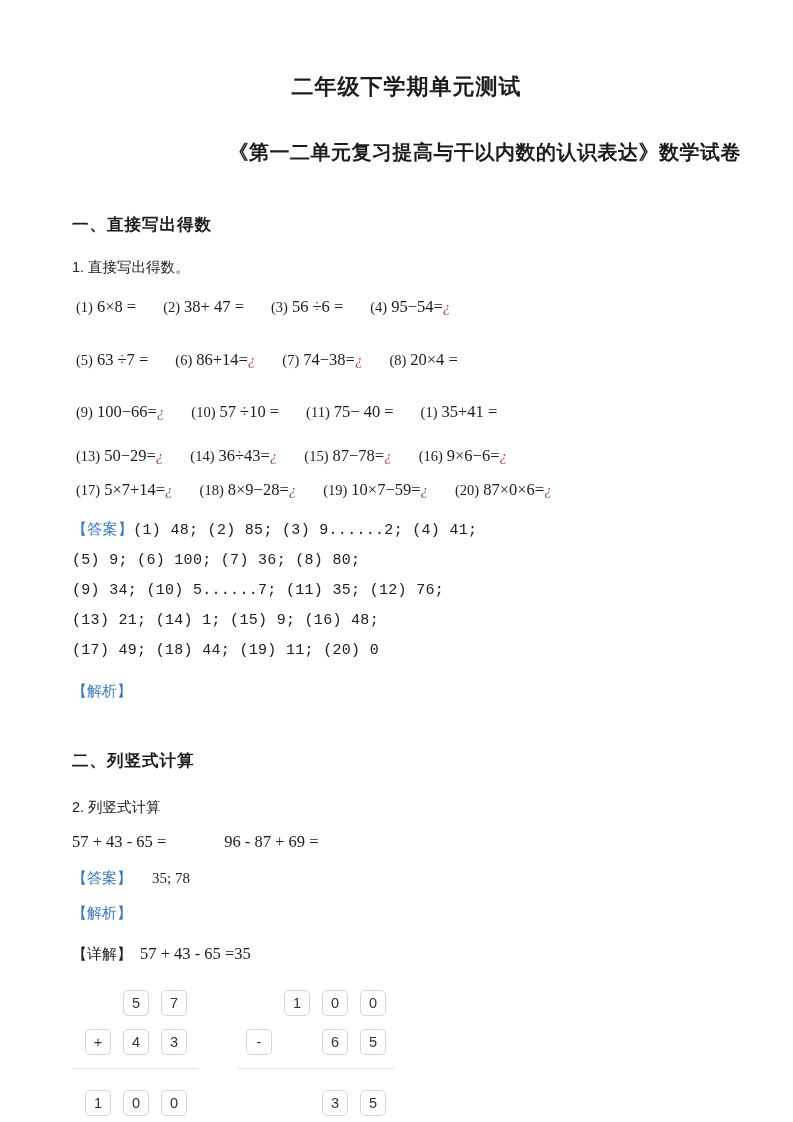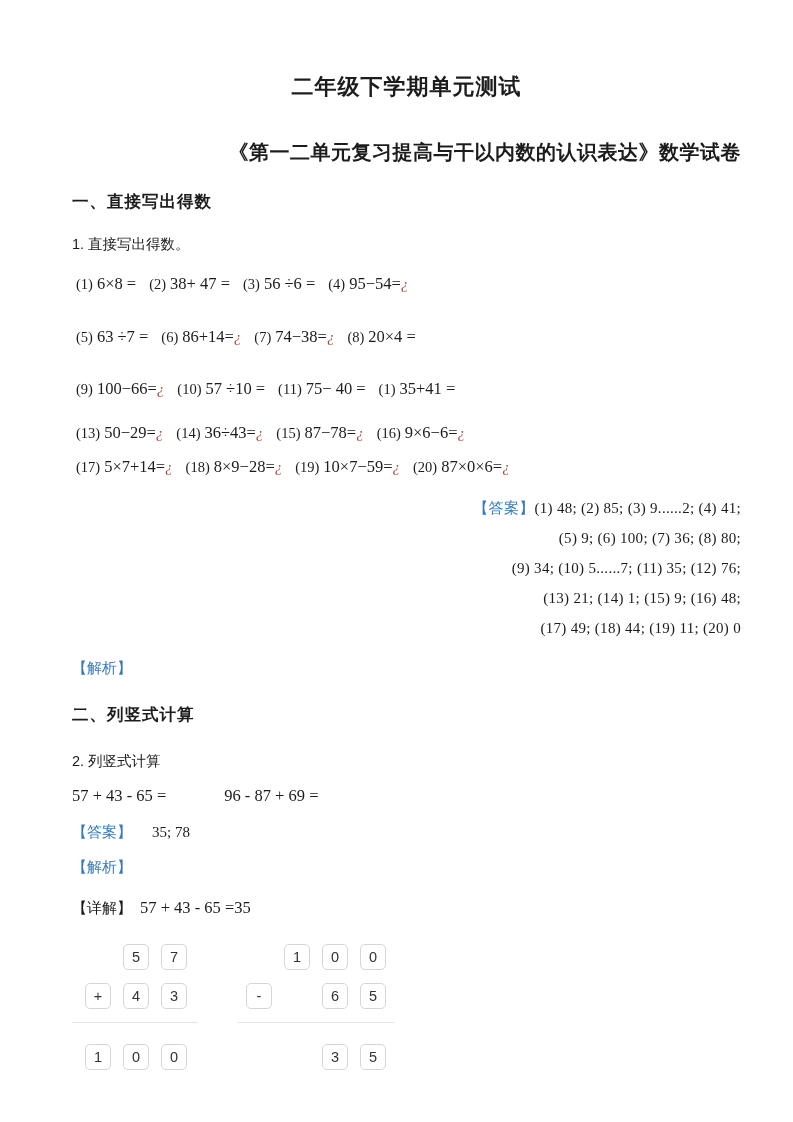--- a/index.html
+++ b/index.html
@@ -23,51 +23,50 @@
   .doc-subtitle {
     text-align: right;
     font-size: 20px;
     font-weight: bold;
     margin-top: 37px;
     letter-spacing: 0.5px;
   }
   .sec-heading {
     font-size: 16.5px;
     font-weight: bold;
-    margin-top: 25px;
+    margin-top: 48px;
     letter-spacing: 1px;
     font-family: Liberation Mono, monospace;
   }
   .q-label {
     font-size: 14.5px;
     margin-top: 22px;
   }
   .math { font-family: "Liberation Serif", serif; }
   .prob-rows { margin-top: 20px; }
   .prow {
     display: flex;
     align-items: baseline;
-    column-gap: 13px;
+    column-gap: 27px;
     padding-left: 4px;
     font-size: 14.5px;
   }
   .prow-1 { margin-bottom: 33px; }
   .prow-2 { margin-bottom: 32px; }
   .prow-3 { margin-bottom: 24px; }
   .prow-4 { margin-bottom: 14px; }
   .prob { white-space: nowrap; }
   .pnum { font-family: "Liberation Serif", serif; font-size: 14.5px; }
   .pexpr { font-family: "Liberation Serif", serif; font-size: 16.5px; margin-left: 4px; }
   .punknown { font-family: "Liberation Serif", serif; font-size: 15px; font-style: italic; }
   .ans-block { margin-top: 16px; font-size: 15px; }
   .ans-line {
-    font-family: Liberation Serif, serif;
+    font-family: Liberation Mono, monospace;
     line-height: 30px;
     letter-spacing: 0.3px;
-    text-align: right;
   }
   .bracket-label { font-weight: normal; }
   .blue { }
   .analysis-line { margin-top: 14px; font-size: 15px; line-height: 22px; }
   .s2-question { font-size: 14.5px; margin-top: 26px; }
   .s2-exprs {
     margin-top: 15px;
     font-size: 16.5px;
     display: flex;
     column-gap: 58px;

